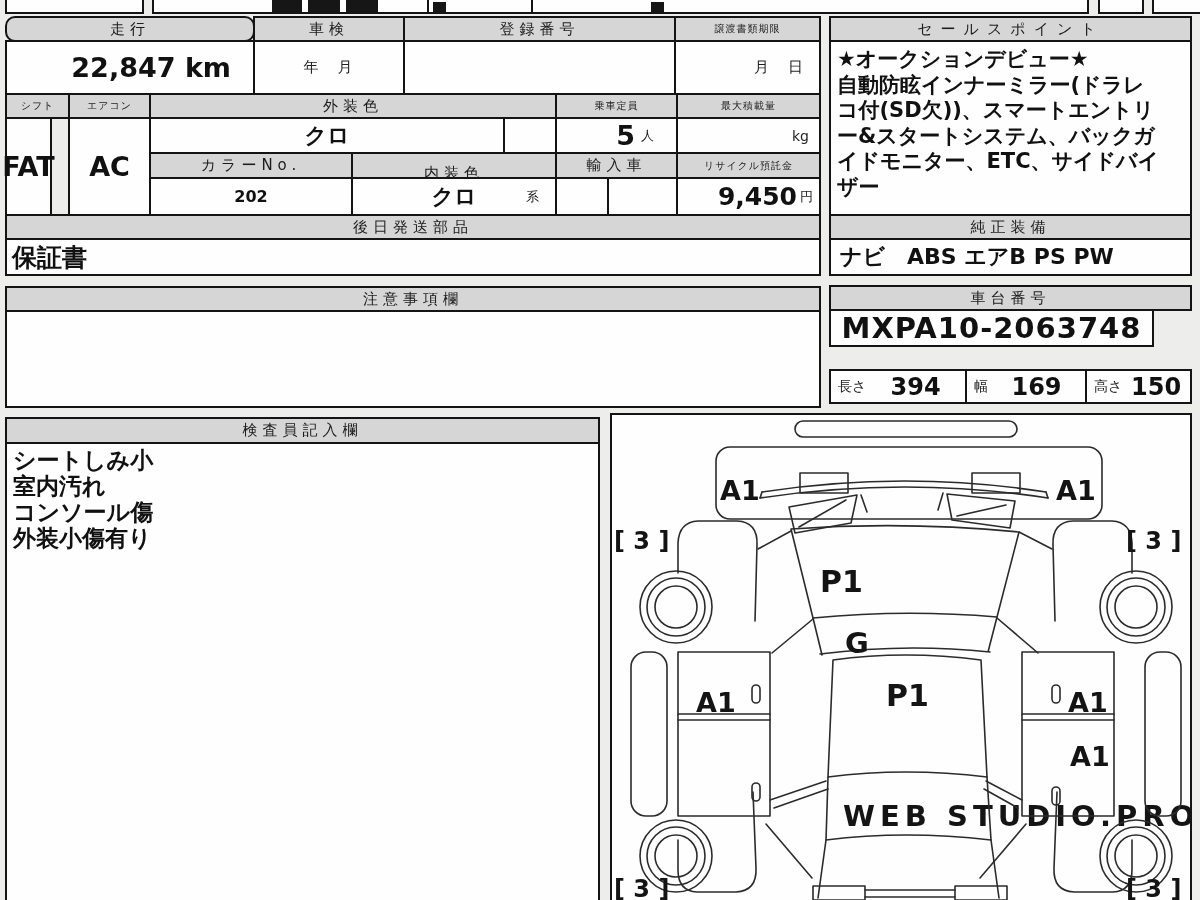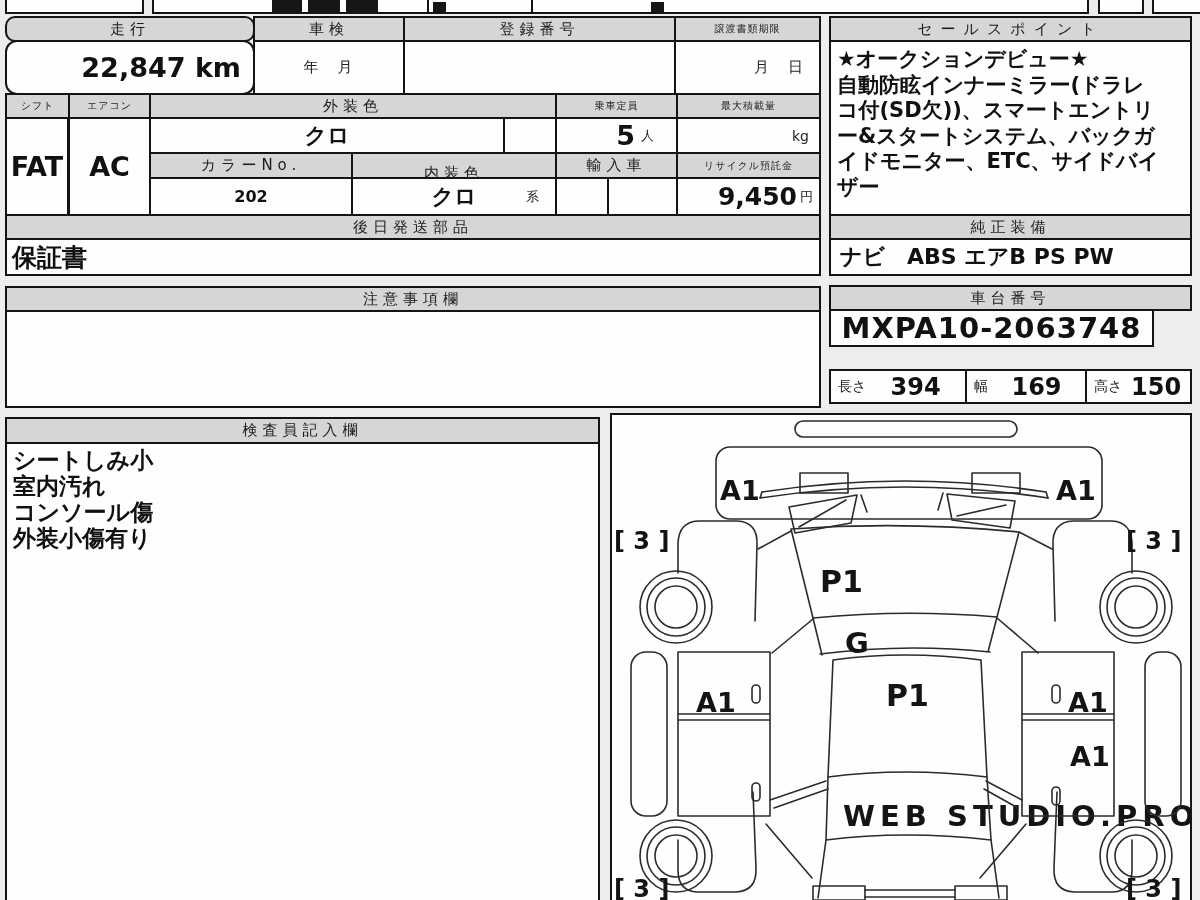--- a/index.html
+++ b/index.html
@@ -39,32 +39,32 @@
   <div class="frag" style="left:308px;top:0;width:32px;height:13px;"></div>
   <div class="frag" style="left:346px;top:0;width:32px;height:13px;"></div>
   <div class="frag" style="left:433px;top:2px;width:13px;height:11px;"></div>
   <div class="frag" style="left:651px;top:2px;width:13px;height:11px;"></div>
 
   <div class="cell hdr" style="left:5px;top:16px;width:250px;height:26px;border-radius:10px;">走行</div>
   <div class="cell hdr" style="left:253px;top:16px;width:152px;height:26px;">車検</div>
   <div class="cell hdr" style="left:403px;top:16px;width:273px;height:26px;">登録番号</div>
   <div class="cell hdr tight" style="left:674px;top:16px;width:147px;height:26px;">譲渡書類期限</div>
 
-  <div class="cell val big right" style="left:5px;top:40px;width:250px;height:55px;padding-right:12px;border-radius:12px;">22,847 km</div>
+  <div class="cell val big right" style="left:5px;top:40px;width:250px;height:55px;padding-right:22px;">22,847 km</div>
   <div class="cell ph" style="left:253px;top:40px;width:152px;height:55px;">年　月</div>
   <div class="cell" style="left:403px;top:40px;width:273px;height:55px;"></div>
   <div class="cell ph right" style="left:674px;top:40px;width:147px;height:55px;justify-content:flex-end;padding-right:14px;">月　日</div>
 
   <div class="cell hdr tight" style="left:5px;top:93px;width:65px;height:26px;">シフト</div>
   <div class="cell hdr tight" style="left:68px;top:93px;width:83px;height:26px;">エアコン</div>
   <div class="cell hdr" style="left:149px;top:93px;width:408px;height:26px;">外装色</div>
   <div class="cell hdr tight" style="left:555px;top:93px;width:123px;height:26px;">乗車定員</div>
   <div class="cell hdr tight" style="left:676px;top:93px;width:145px;height:26px;">最大積載量</div>
 
-  <div class="cell val big" style="left:5px;top:117px;width:64px;height:99px;">FAT</div>
+  <div class="cell val big" style="left:5px;top:117px;width:47px;height:99px;">FAT</div>
   <div class="cell val big" style="left:68px;top:117px;width:83px;height:99px;">AC</div>
 
   <div class="cell val mid" style="left:149px;top:117px;width:356px;height:37px;">クロ</div>
   <div class="cell" style="left:503px;top:117px;width:54px;height:37px;"></div>
   <div class="cell val big right" style="left:555px;top:117px;width:123px;height:37px;padding-right:22px;">
     <span>5</span>
       <span class="unit">人</span>
   </div>
   <div class="cell val right" style="left:676px;top:117px;width:145px;height:37px;padding-right:10px;font-weight:normal;font-size:14px;color:#222;">kg</div>
 

